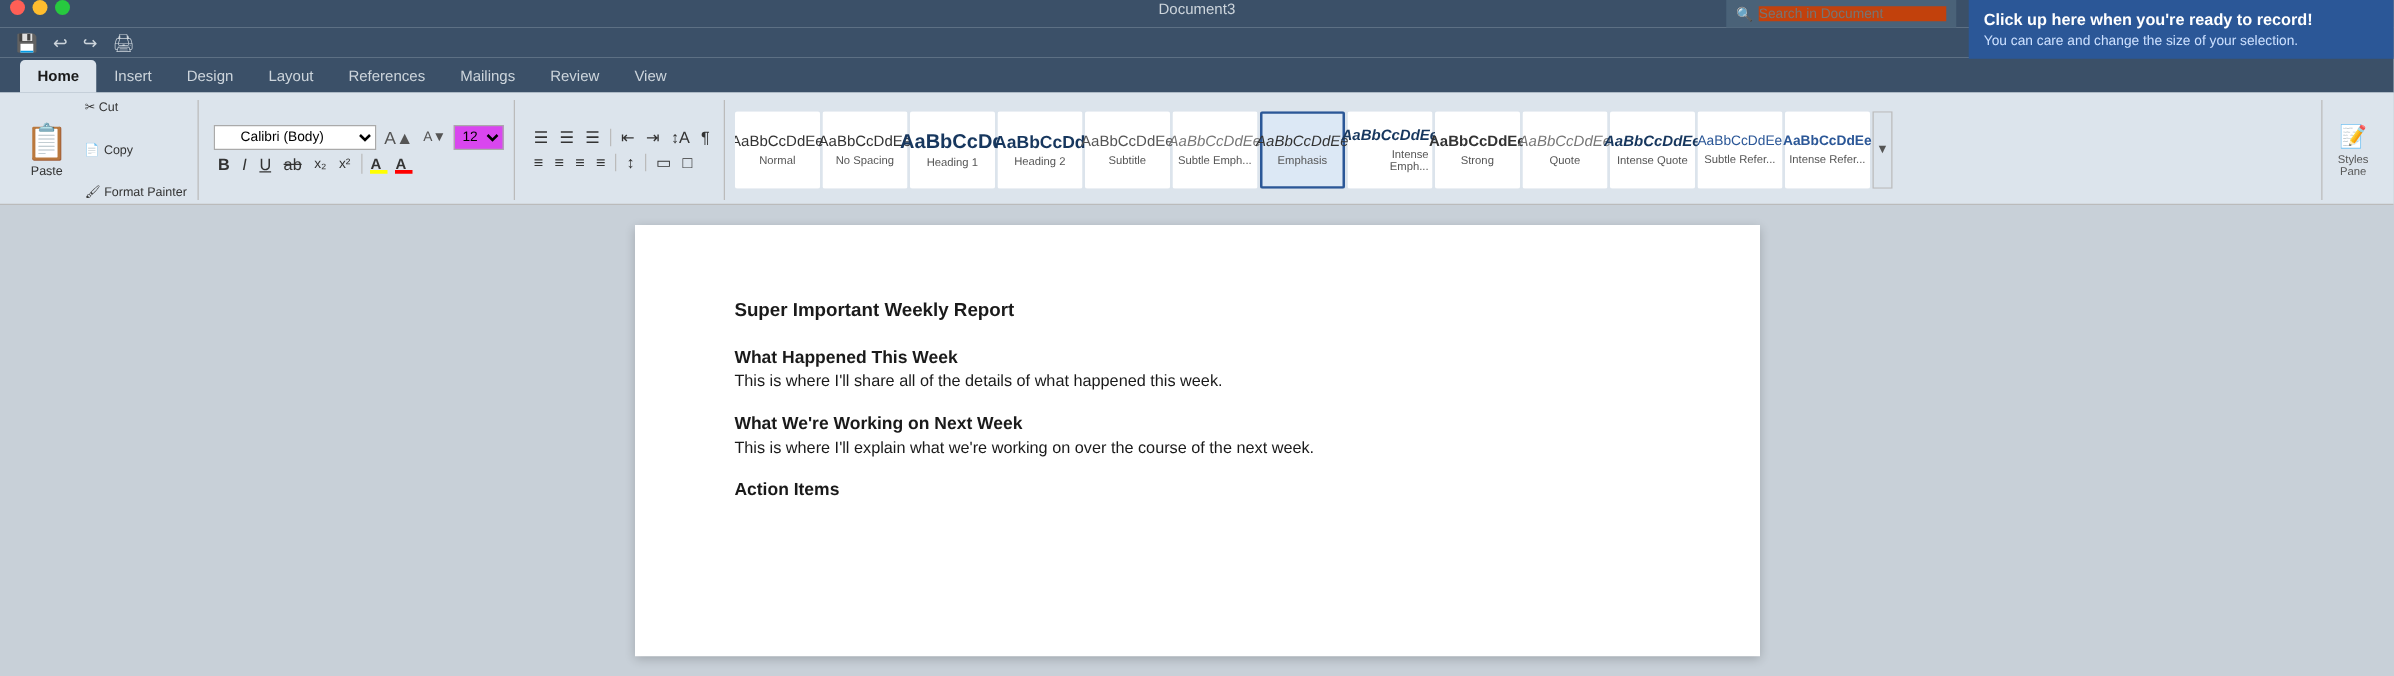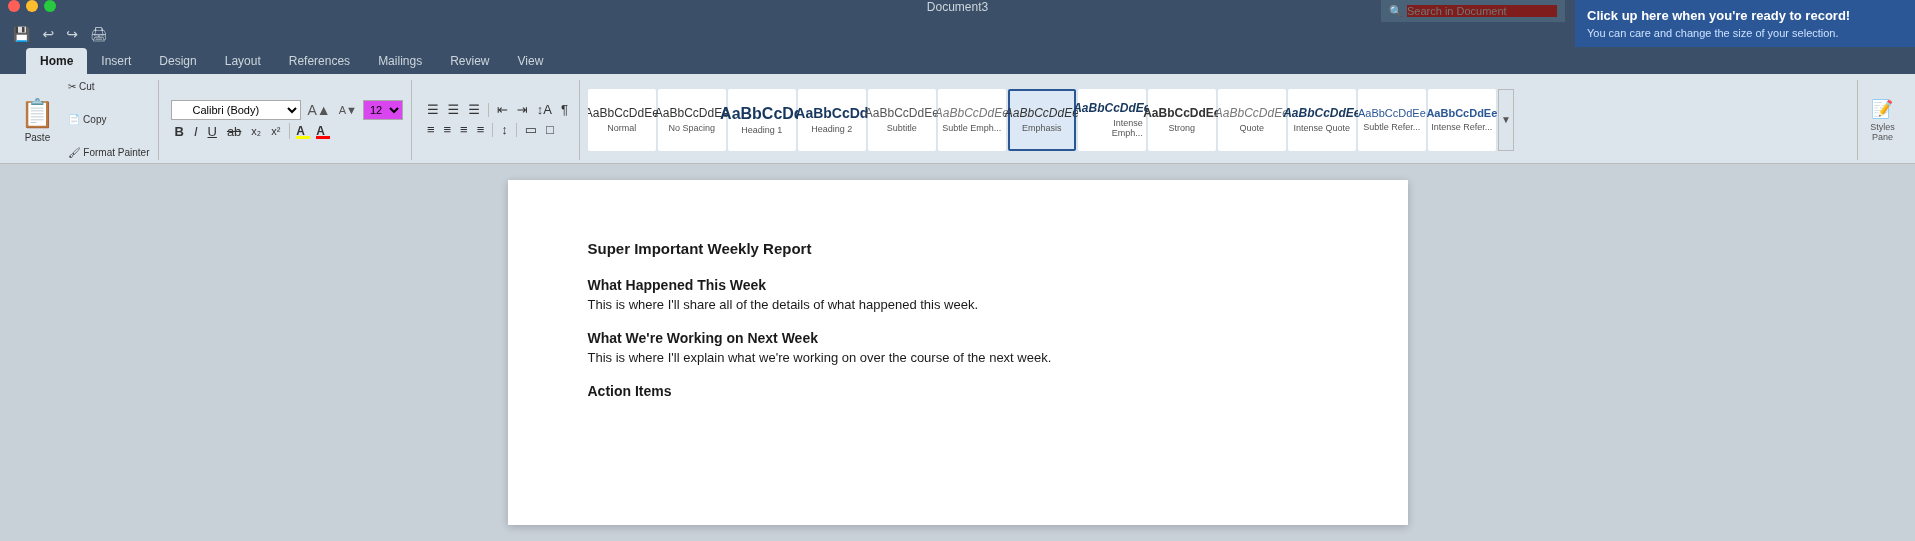--- a/index.html
+++ b/index.html
@@ -32,21 +32,21 @@
       gap: 6px;
     }
     .qa-btn { color: #cdd5dc; font-size: 14px; cursor: pointer; padding: 0 3px; }
 
     
     .ribbon-tabs {
       background: #3b5068;
       height: 28px;
       display: flex;
       align-items: flex-end;
-      padding: 0 26px;
+      padding: 0 16px;
     }
     .ribbon-tab {
       padding: 5px 14px;
       font-size: 12px;
       color: #cdd5dc;
       cursor: pointer;
       border-radius: 4px 4px 0 0;
       height: 26px;
       display: flex;
       align-items: center;
@@ -277,21 +277,21 @@
       top: 0;
       right: 350px;
       height: 22px;
       display: flex;
       align-items: center;
       background: #4a6278;
       padding: 0 8px;
       gap: 4px;
     }
     .search-bar input {
-      background: #7f1d1d;
+      background: #c2410c;
       border: none;
       color: #cdd5dc;
       font-size: 11px;
       outline: none;
       width: 150px;
     }
     .search-icon { color: #cdd5dc; font-size: 11px; }
   </style>
 </head>
 <body>

